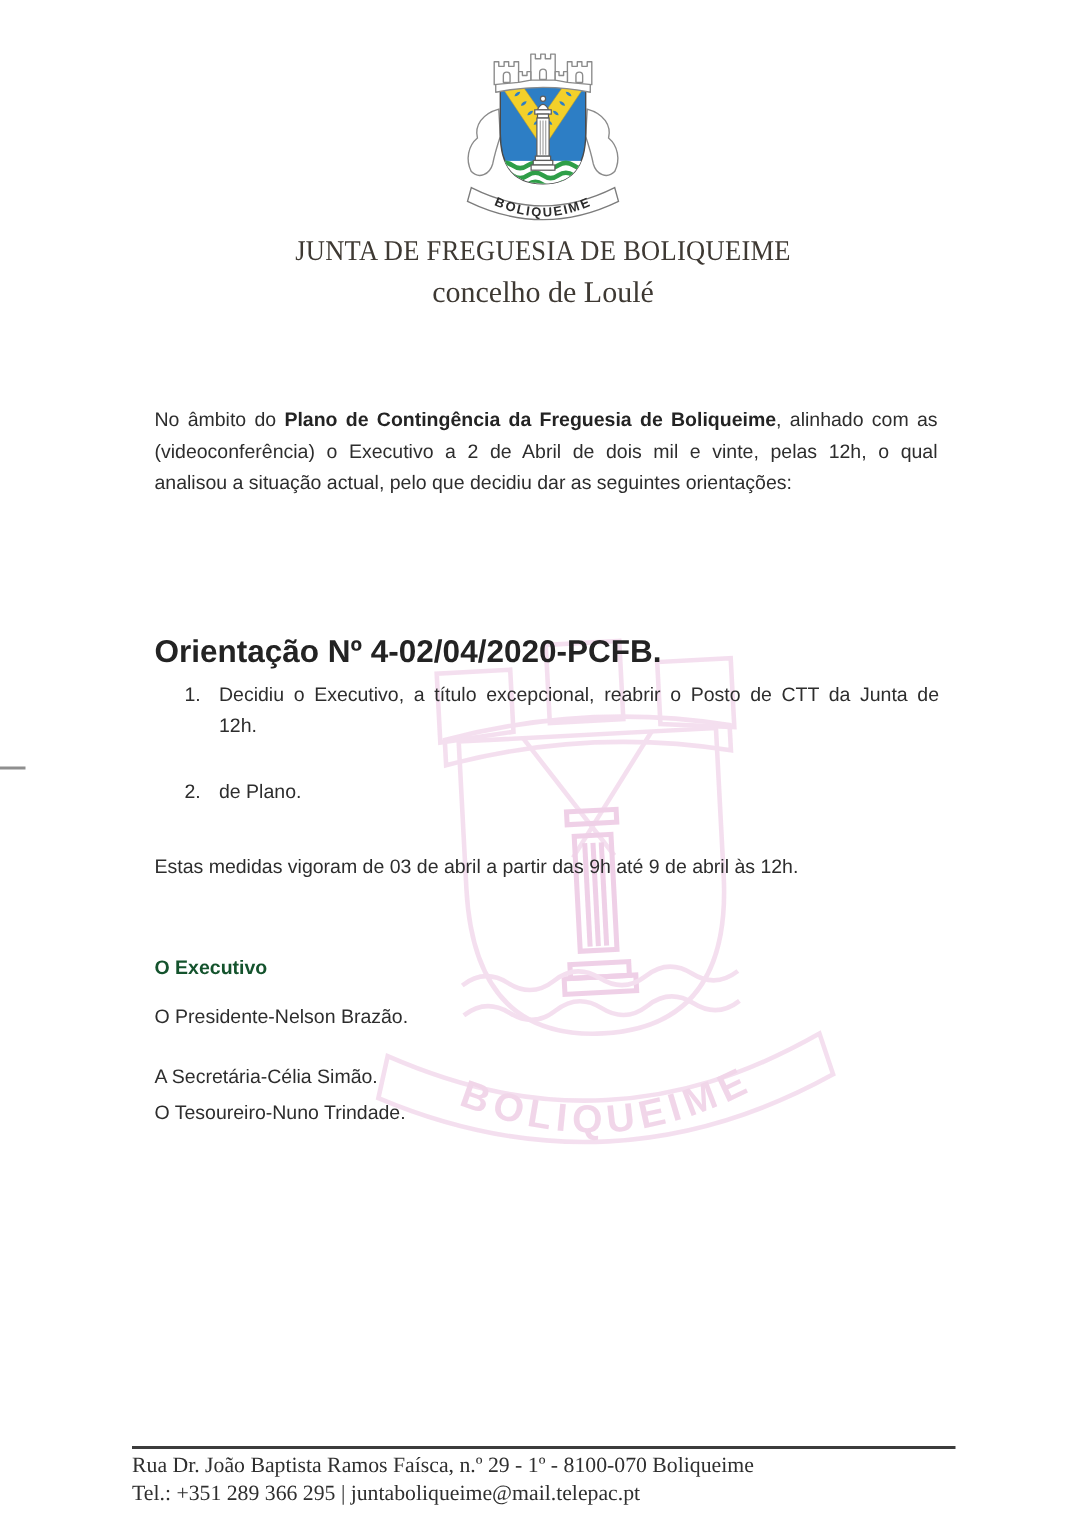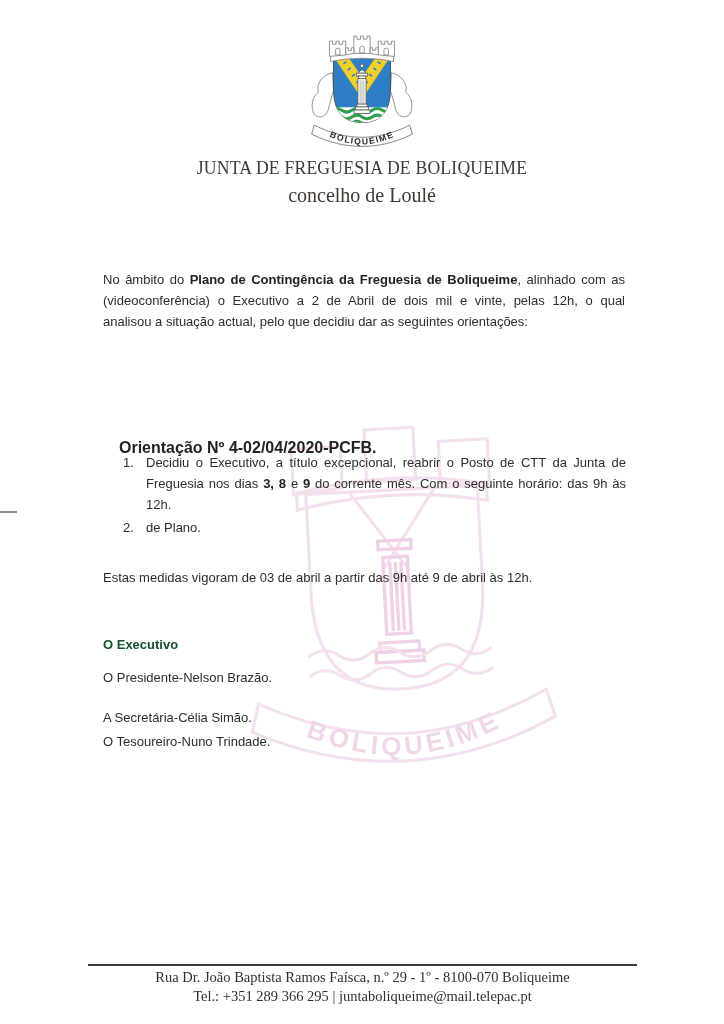--- a/index.html
+++ b/index.html
@@ -59,40 +59,40 @@
   
   .bodyblock { font-size: 13px; line-height: 21px; color: #2d2d2d; }
   .paragraph { position: absolute; left: 103px; top: 269px; width: 522px; }
   .tline { white-space: nowrap; }
   .just { text-align: justify; text-align-last: justify; }
   .b { font-weight: bold; color: #232323; }
   .u { text-decoration: underline; text-underline-offset: 2px; }
 
   .heading {
     position: absolute; left: 103px; top: 423px;
-    font-size: 16px; font-weight: bold; color: #232323; margin: 16px;
+    font-size: 21px; font-weight: bold; color: #232323; margin: 0;
   }
 
   .list-item { position: absolute; left: 146px; width: 480px; }
   .li-1 { top: 452px; }
   .li-2 { top: 517px; }
   .num { position: absolute; left: -23px; top: 0; }
 
   .validity { position: absolute; left: 103px; top: 567px; margin: 0; }
   .sig-h   { position: absolute; left: 103px; top: 634px; margin: 0; font-weight: bold; color: #14532d; }
   .sig-1   { position: absolute; left: 103px; top: 667px; margin: 0; }
   .sig-2   { position: absolute; left: 103px; top: 707px; margin: 0; }
   .sig-3   { position: absolute; left: 103px; top: 731px; margin: 0; }
 
   .edge-mark { position: absolute; left: 0; top: 511px; width: 17px; height: 2px; background: #8f8f8f; }
 
   
   .footer-rule { position: absolute; left: 88px; top: 964px; width: 549px; height: 1.5px; background: #3c3c3c; }
   .footer-l1, .footer-l2 {
-    position: absolute; left: 88px; width: 549px; text-align: center;
+    position: absolute; left: 88px; width: 549px; 
     font-family: "Liberation Serif", "DejaVu Serif", serif;
     font-size: 14.5px; color: #2f2f2f;
   }
   .footer-l1 { top: 969px; }
   .footer-l2 { top: 988px; }
 </style>
 </head>
 <body>
 
 <div class="page">
@@ -198,21 +198,20 @@
       <div class="tline just"><span>(videoconferência) o Executivo a 2 de Abril de dois mil e vinte, pelas 12h, o qual</span></div>
       <div class="tline"><span>analisou a situação actual, pelo que decidiu dar as seguintes orientações:</span></div>
     </div>
 
   <h2 class="heading">Orientação Nº 4-02/04/2020-PCFB.</h2>
 
   <div class="list-item li-1 bodyblock">
     <span class="num">1.</span>
     <div>
         <div class="tline just"><span>Decidiu o Executivo, a título excepcional, reabrir o Posto de CTT da Junta de</span></div>
-        <div class="tline just"><span>Freguesia nos dias </span><span class="b">3, 8</span><span> e </span><span class="b">9</span><span> do corrente mês. Com o seguinte horário: das 9h às</span></div>
         <div class="tline"><span>12h.</span></div>
       </div>
   </div>
   <div class="list-item li-2 bodyblock">
     <span class="num">2.</span>
     <div>
         <div class="tline"><span>de Plano.</span></div>
       </div>
   </div>
 

